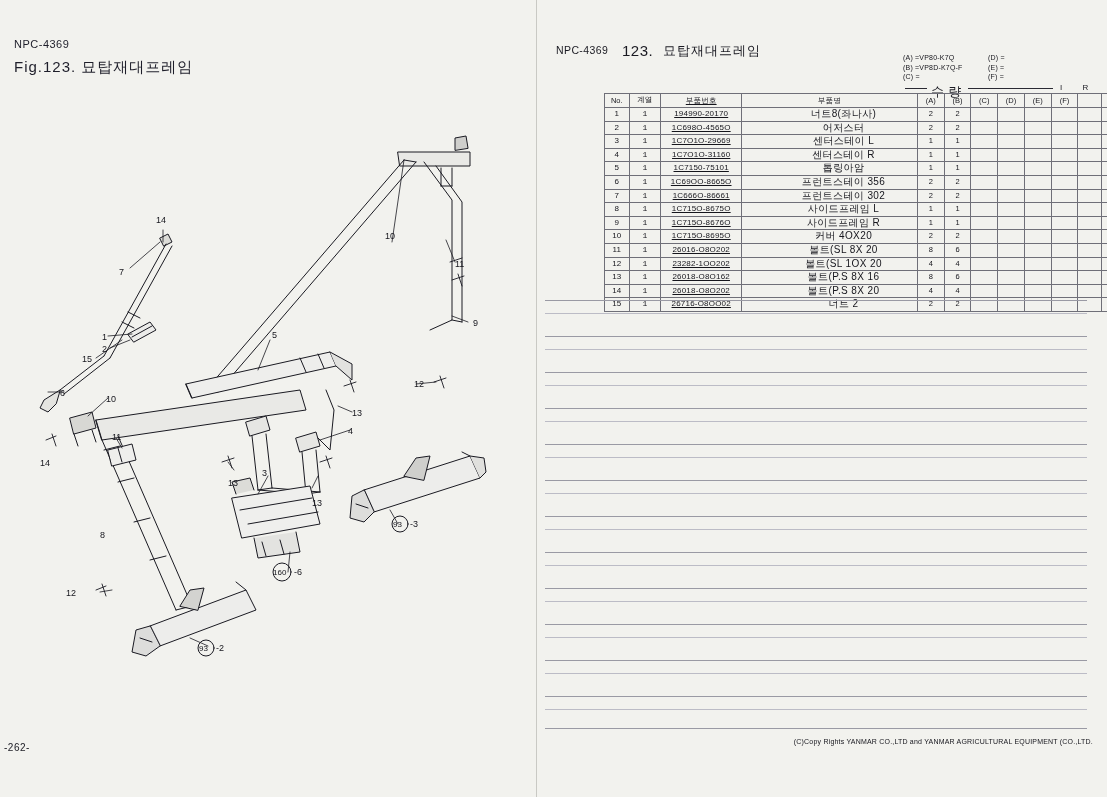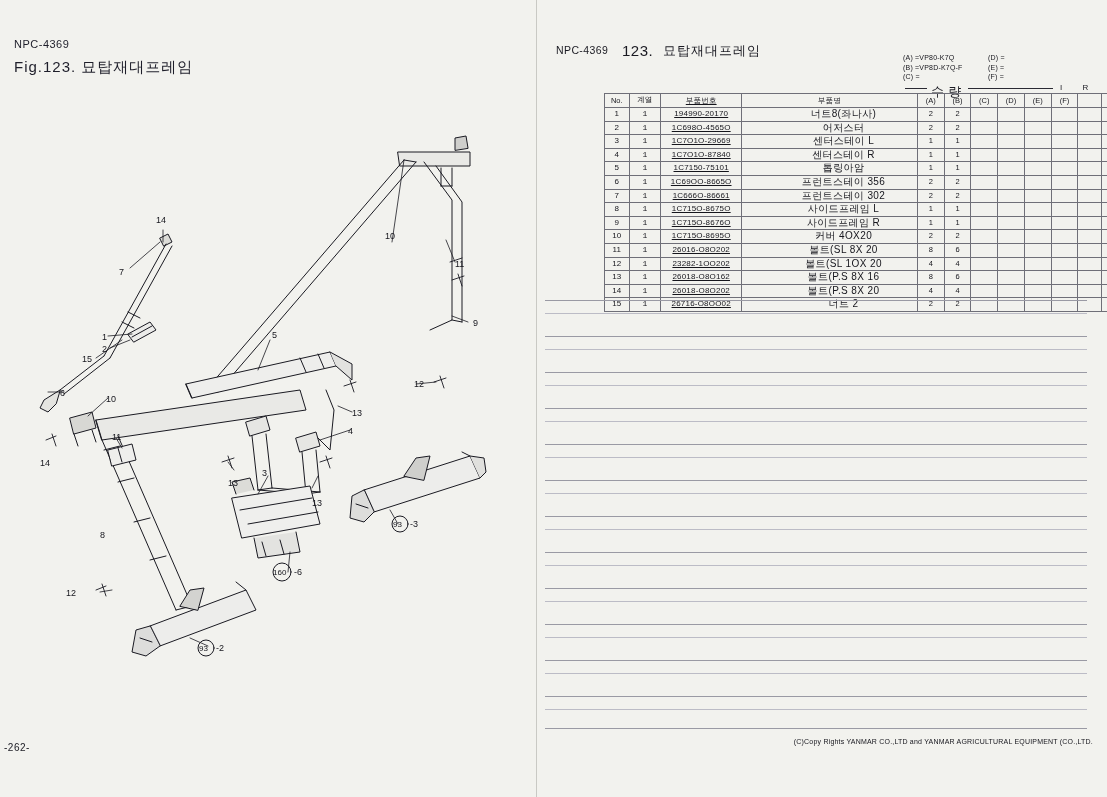--- a/index.html
+++ b/index.html
@@ -334,21 +334,21 @@
           <td class="c-q"></td>
           <td class="c-q"></td>
           <td class="c-q"></td>
           <td class="c-q"></td>
           <td class="c-ir"></td>
           <td class="c-ir"></td>
         </tr>
         <tr>
           <td class="c-no">4</td>
           <td class="c-rank">1</td>
-          <td class="c-pn">1C7O1O-87840</td>
+          <td class="c-pn">1C7O1O-31160</td>
           <td class="c-name">센터스테이  R</td>
           <td class="c-q">1</td>
           <td class="c-q">1</td>
           <td class="c-q"></td>
           <td class="c-q"></td>
           <td class="c-q"></td>
           <td class="c-q"></td>
           <td class="c-ir"></td>
           <td class="c-ir"></td>
         </tr>

